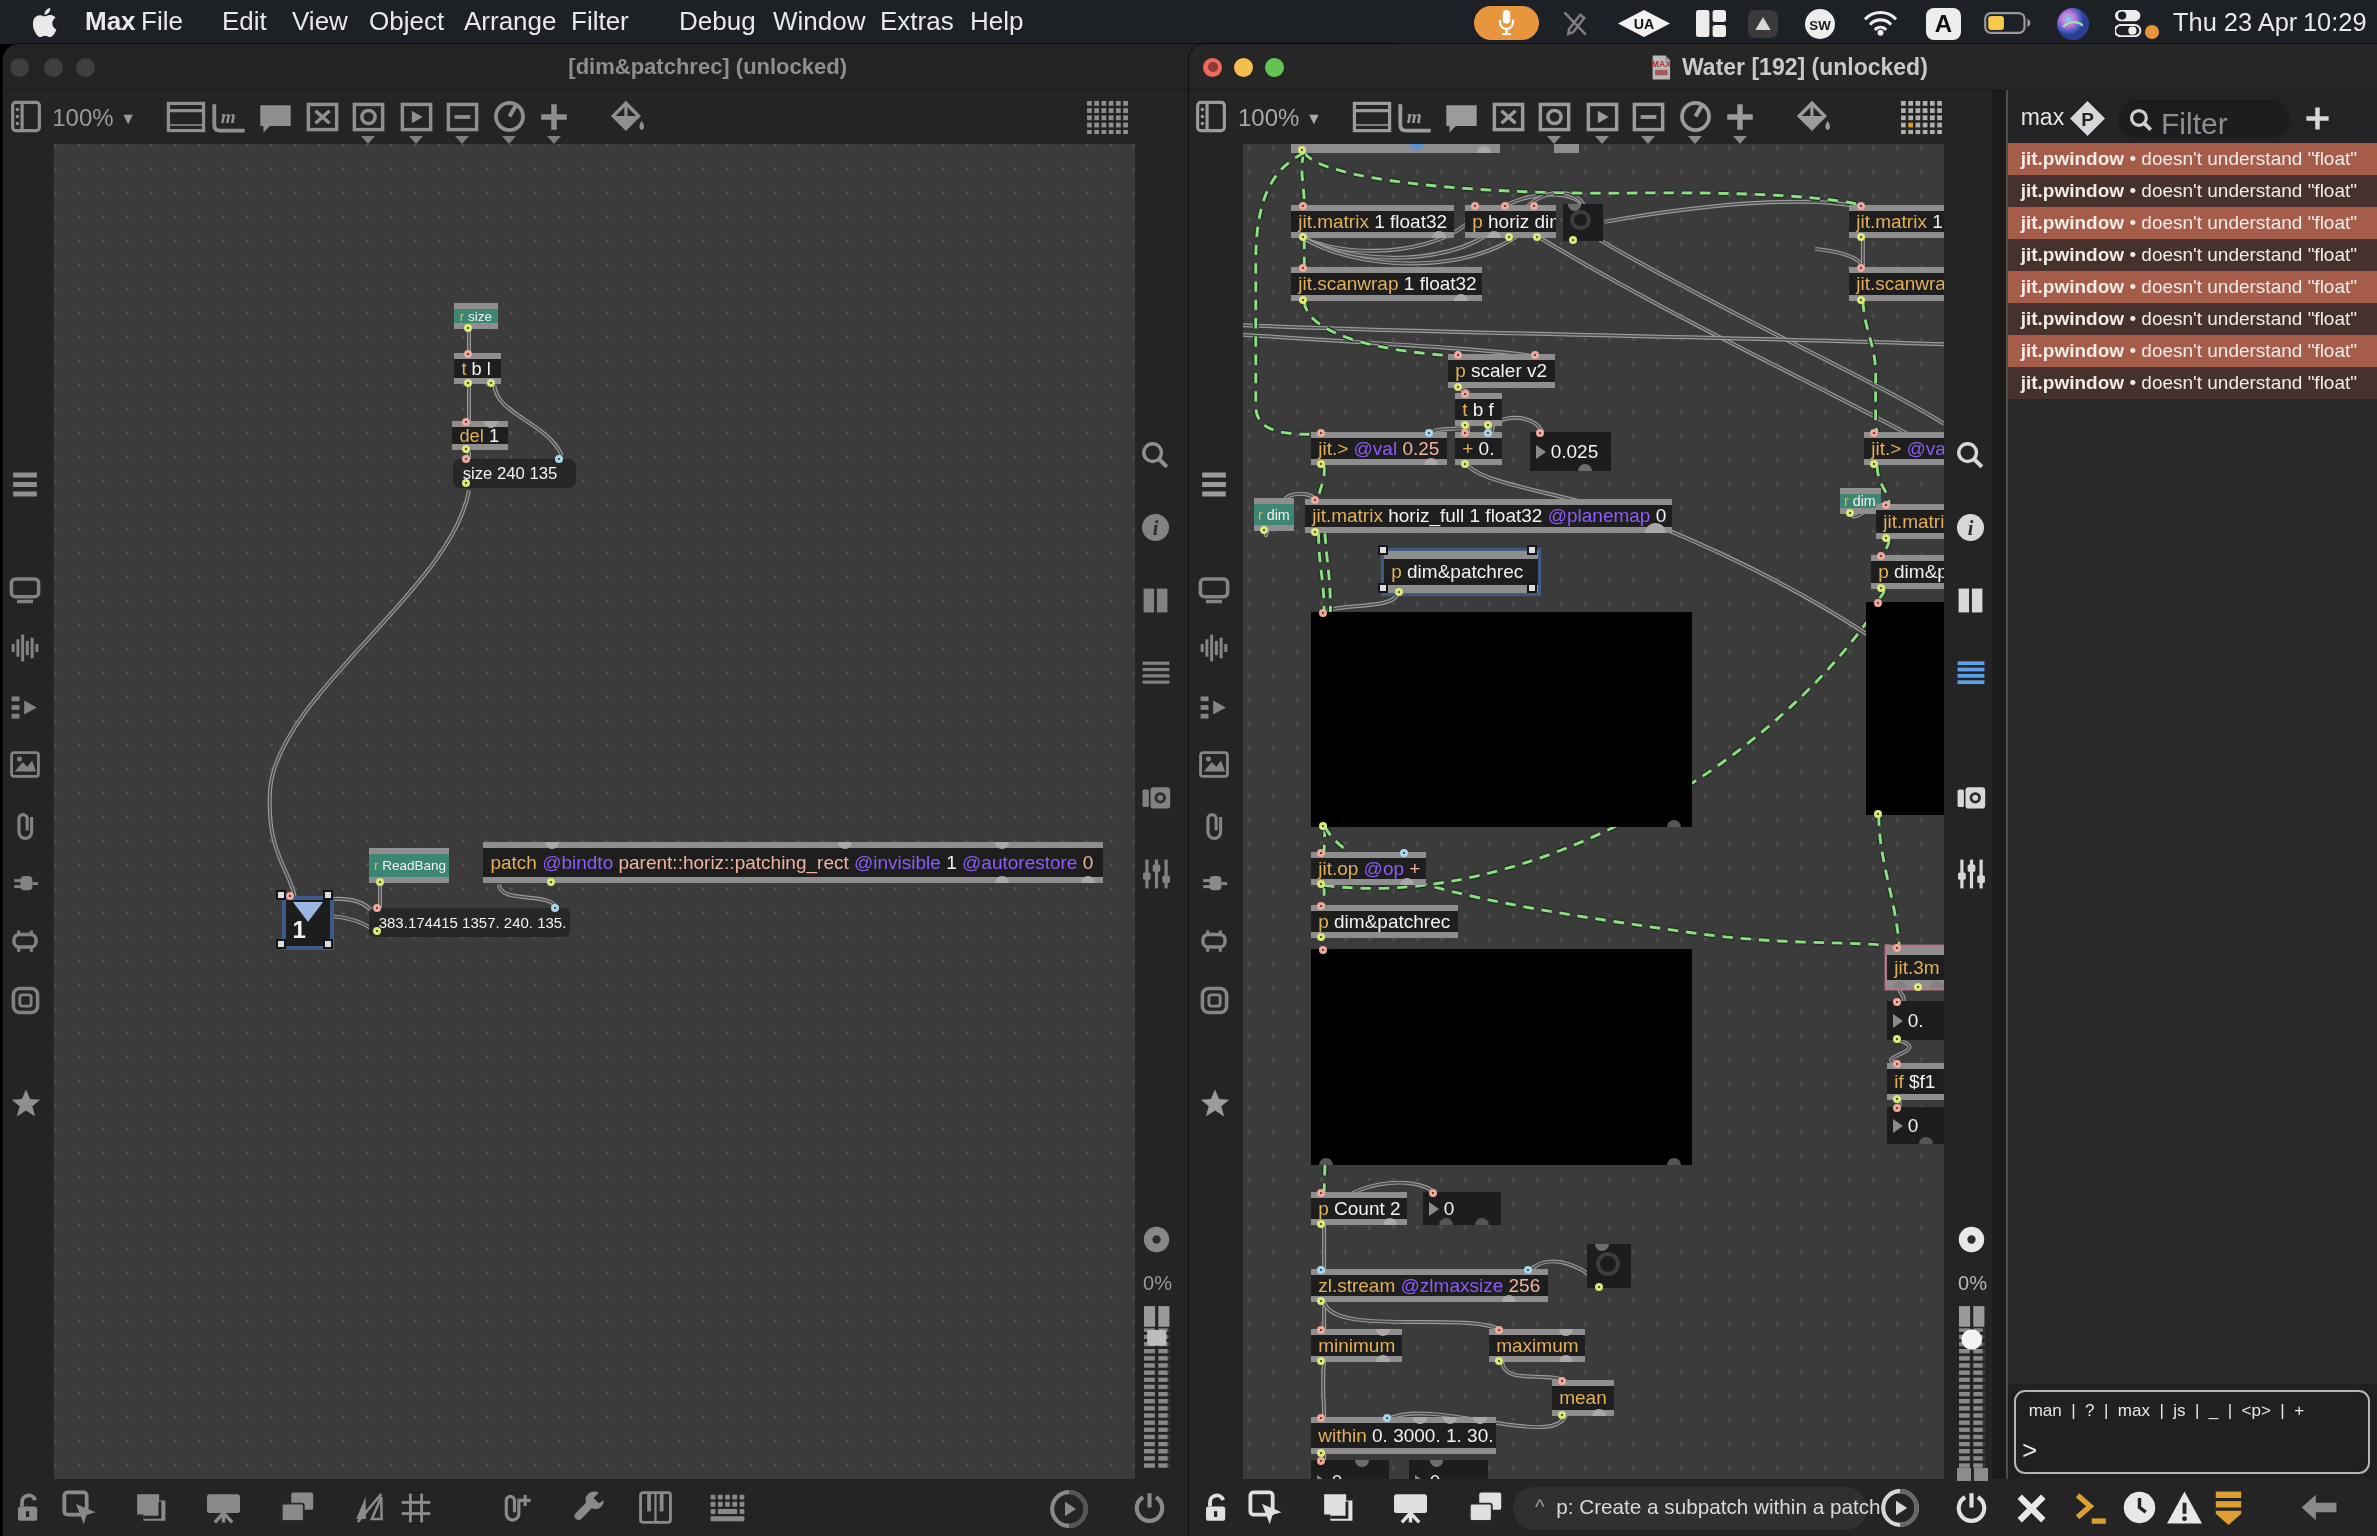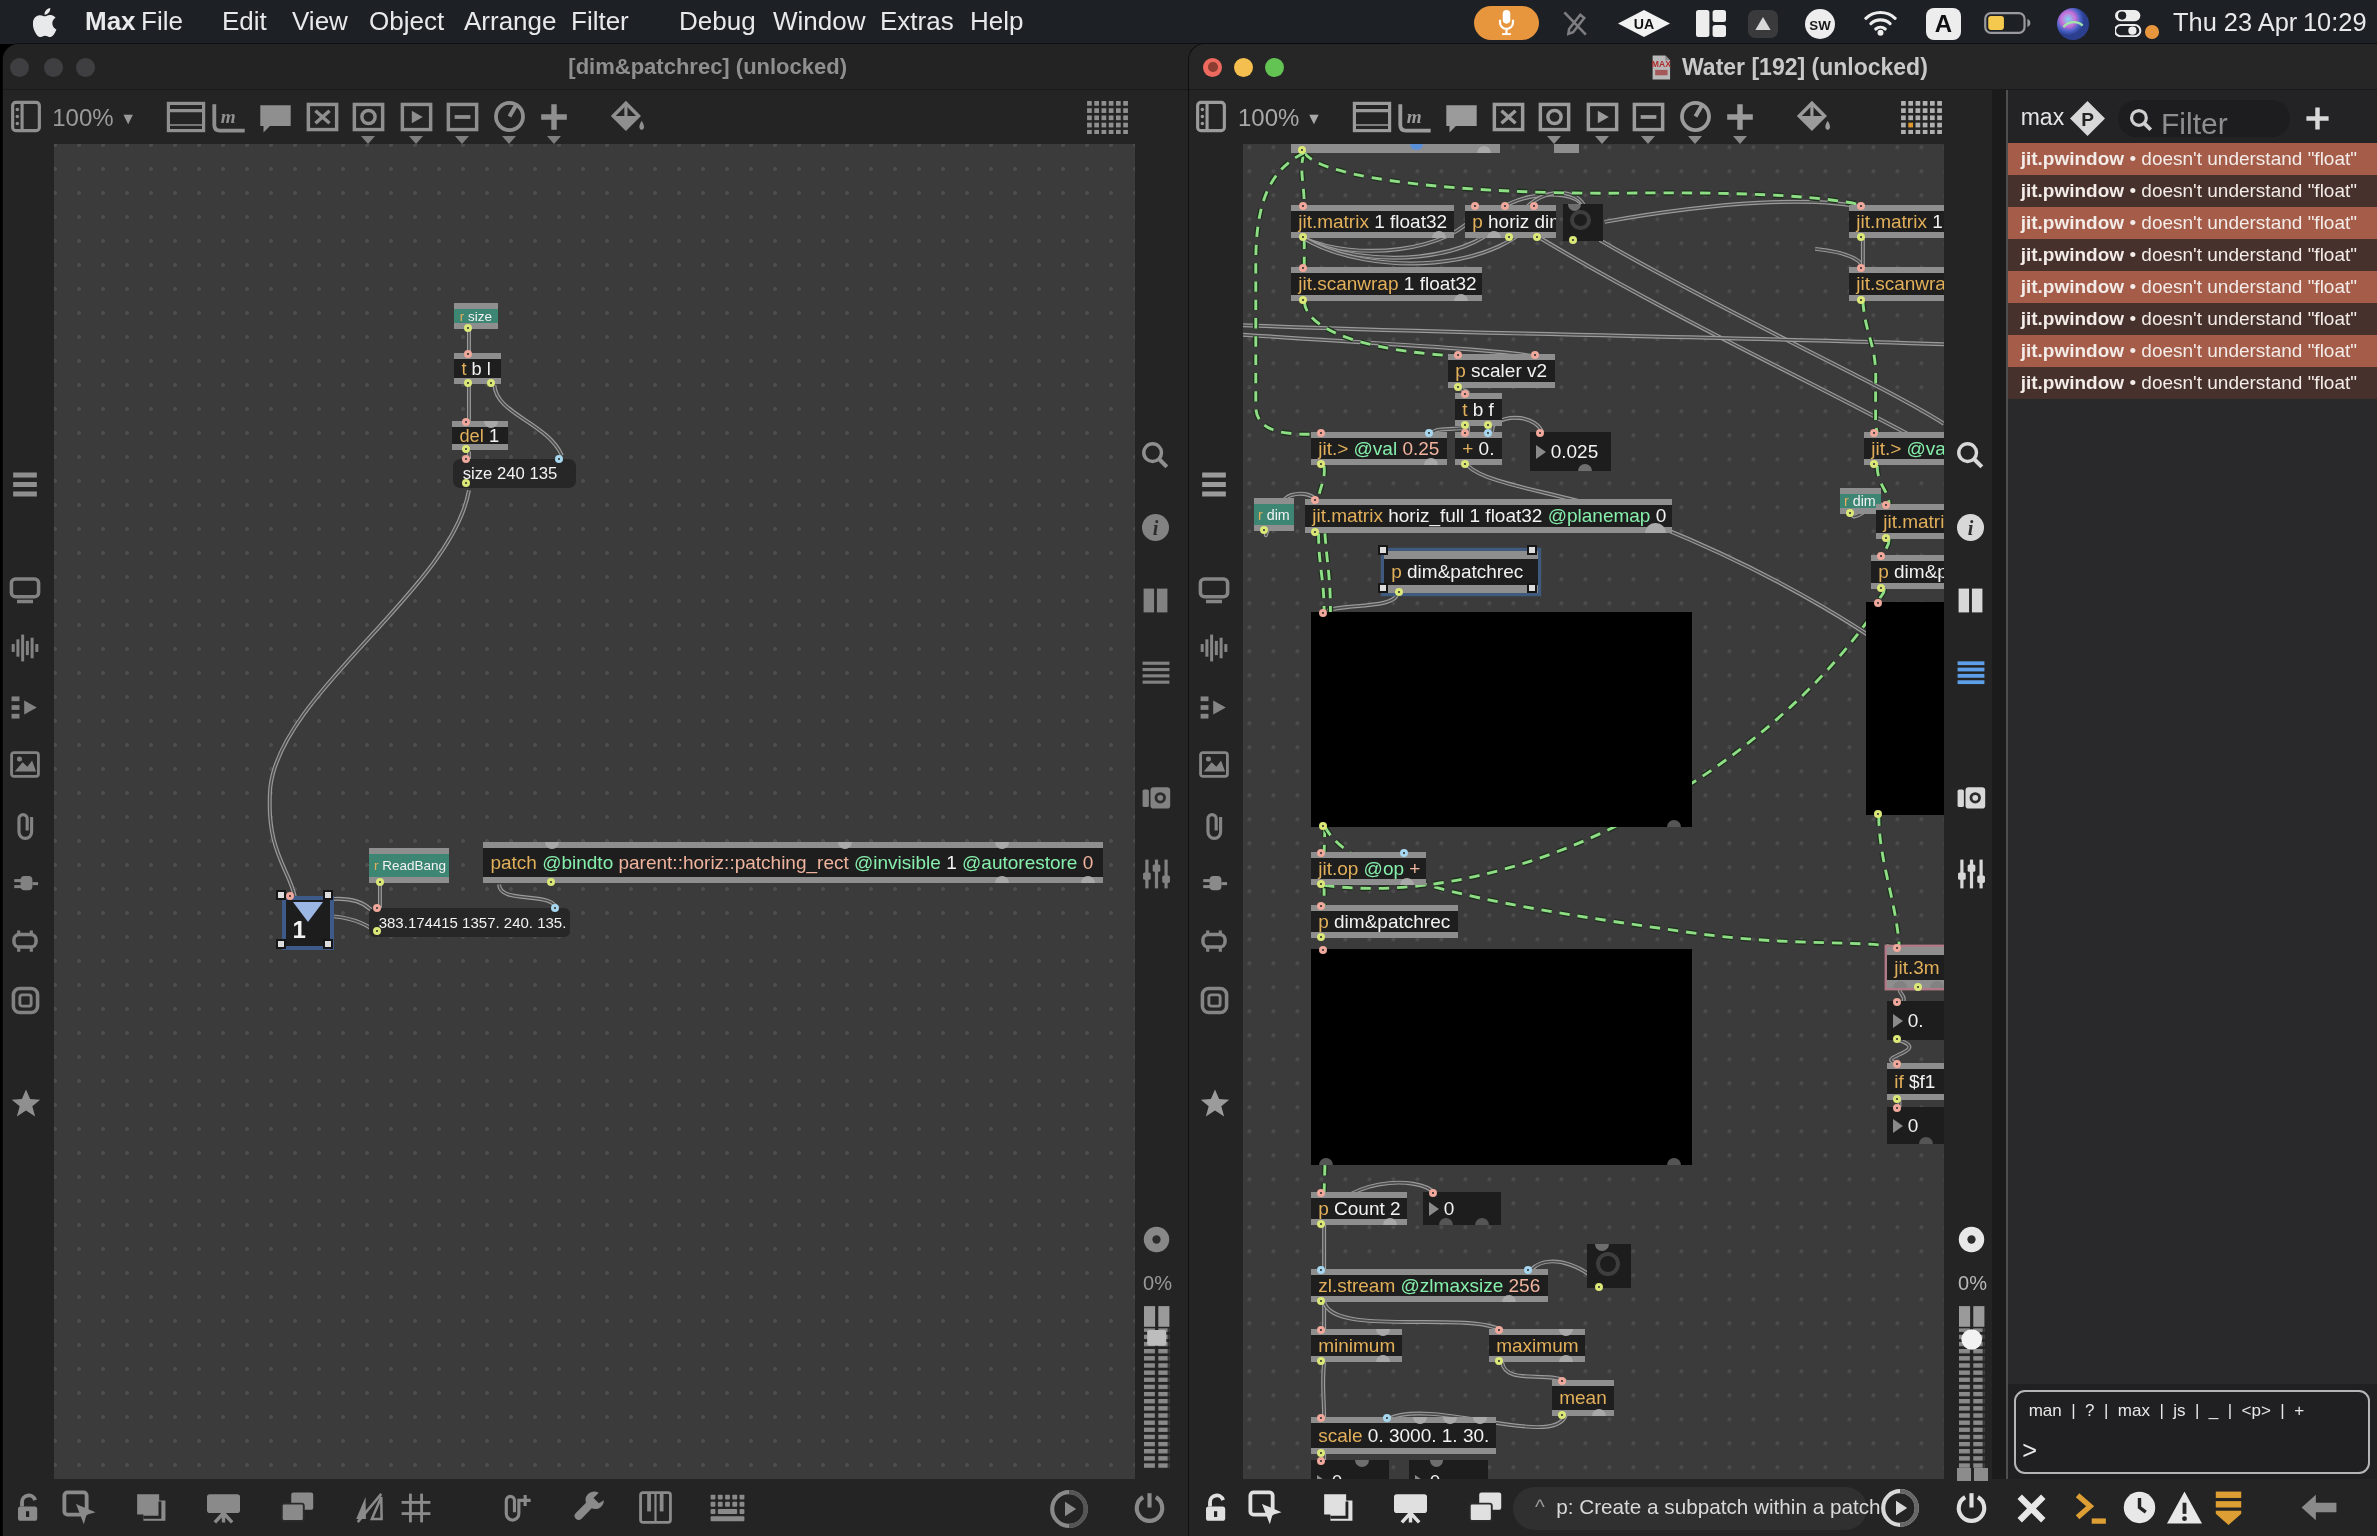--- a/index.html
+++ b/index.html
@@ -21,21 +21,21 @@
 .msg{position:absolute;background:#272727;border-radius:7.2px;color:#f2f2f2;display:flex;align-items:center;padding-left:9.5px;white-space:nowrap;z-index:3;font-size:16.7px;overflow:hidden}
 .nb{position:absolute;background:#1d1d1d;color:#f2f2f2;z-index:3;font-size:19px}
 .nb .tri{position:absolute;left:5.6px;top:50%;transform:translateY(-50%);width:0;height:0;border-left:10.3px solid #8a8a8a;border-top:7.2px solid transparent;border-bottom:7.2px solid transparent}
 .nb .tx{position:absolute;left:20.7px;top:50%;transform:translateY(-50%)}
 .pw{position:absolute;background:#000;z-index:3}
 .ring{position:absolute;width:8px;height:8px;border:3.2px solid #efa89b;border-radius:50%;background:#282828;z-index:6}
 .ring.t{top:-3.2px}.ring.bo{bottom:-3.2px}
 .ro{border-color:#dbe878}.rb{border-color:#a7d7ef}
 .bp{position:absolute;width:13.5px;height:7.2px;background:#a9a9a9;z-index:6}
 .bp.t{top:0;border-radius:0 0 7.2px 7.2px}.bp.b{bottom:0;border-radius:7.2px 7.2px 0 0}
-.o{color:#e2af5a}.b{color:#86efac}.s{color:#f0b39e}.w{color:#f2f2f2}
+.o{color:#e2af5a}.b{color:#8b5cf6}.s{color:#f0b39e}.w{color:#f2f2f2}
 .hd{position:absolute;width:10.3px;height:10.3px;background:#dcdcdc;border:2.8px solid #161616;z-index:9}
 svg.cords{position:absolute;z-index:1;left:0;top:0}
 svg.cords path{fill:none}
 .pc{stroke:#9a9a9a;stroke-width:5}
 .pc2{stroke:#4c4c4c;stroke-width:2}
 .gcb{stroke:#20301e;stroke-width:7;stroke-dasharray:13 10}
 .gc{stroke:#8ede85;stroke-width:3.6;stroke-dasharray:13 10}
 .crow{height:32px;line-height:32px;padding-left:12.7px;font-size:19px;font-weight:bold;color:#f3ece9;white-space:nowrap;overflow:hidden}
 .crow span{font-weight:normal}
 </style></head>
@@ -1153,21 +1153,21 @@
   </div>
   <div class="ob" style="left:309px;top:1236px;width:62px;height:36px">
    <div class="bd">
             <span class="o">mean</span>
           </div>
    <span class="ring t" style="left:6.4px"></span>
    <span class="ring ro bo" style="left:6.4px"></span>
           <span class="bp b" style="left:40px"></span>
   </div>
   <div class="ob" style="left:68px;top:1273px;width:185px;height:37px">
-   <div class="bd"><span class="o">scale</span>&nbsp;<span class="w">0. 3000. 1. 30.</span></div>
+   <div class="bd"><span class="o">within</span>&nbsp;<span class="w">0. 3000. 1. 30.</span></div>
    <span class="ring t" style="left:6.4px"></span>
           <span class="ring rb t" style="left:72px"></span>
           <span class="bp t" style="left:102px"></span>
           <span class="bp t" style="left:132px"></span>
           <span class="bp t" style="left:162px"></span>
    <span class="ring ro bo" style="left:6.4px"></span>
   </div>
   <div class="nb" style="left:68px;top:1316px;width:78px;height:33px">
    <div class="tri" style="top:22px"></div>
           <div class="tx" style="top:22px">0</div>

